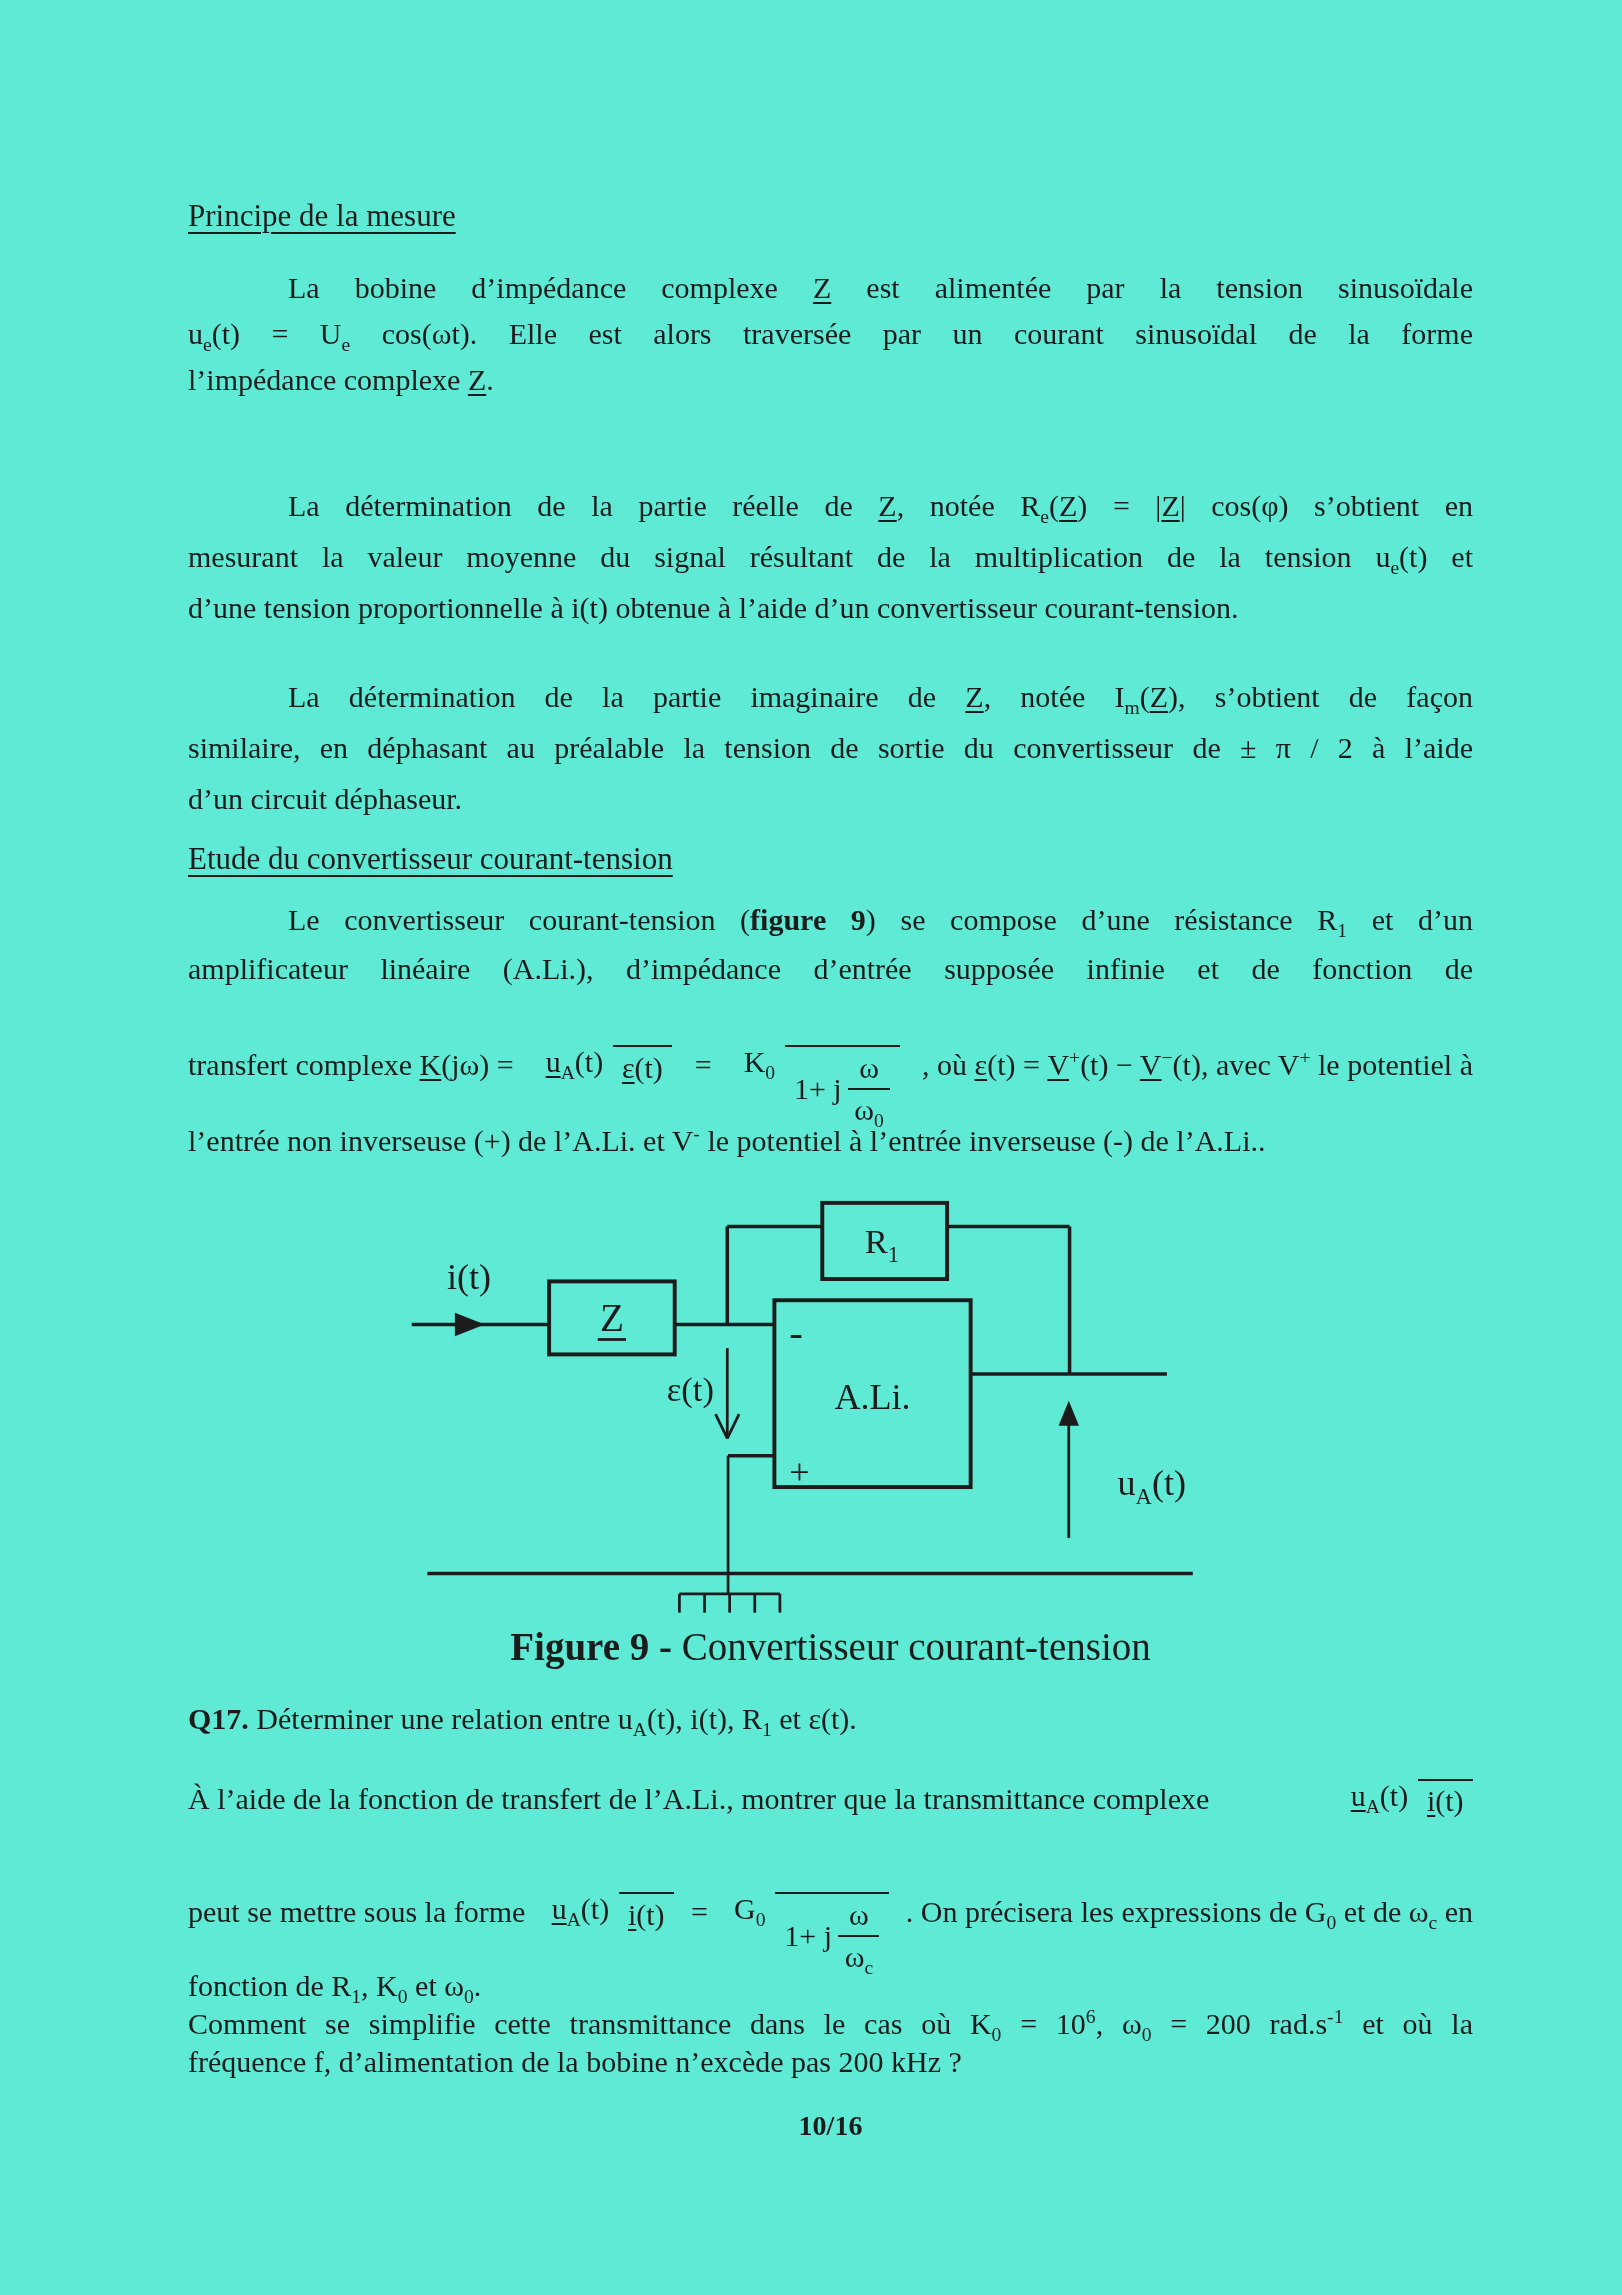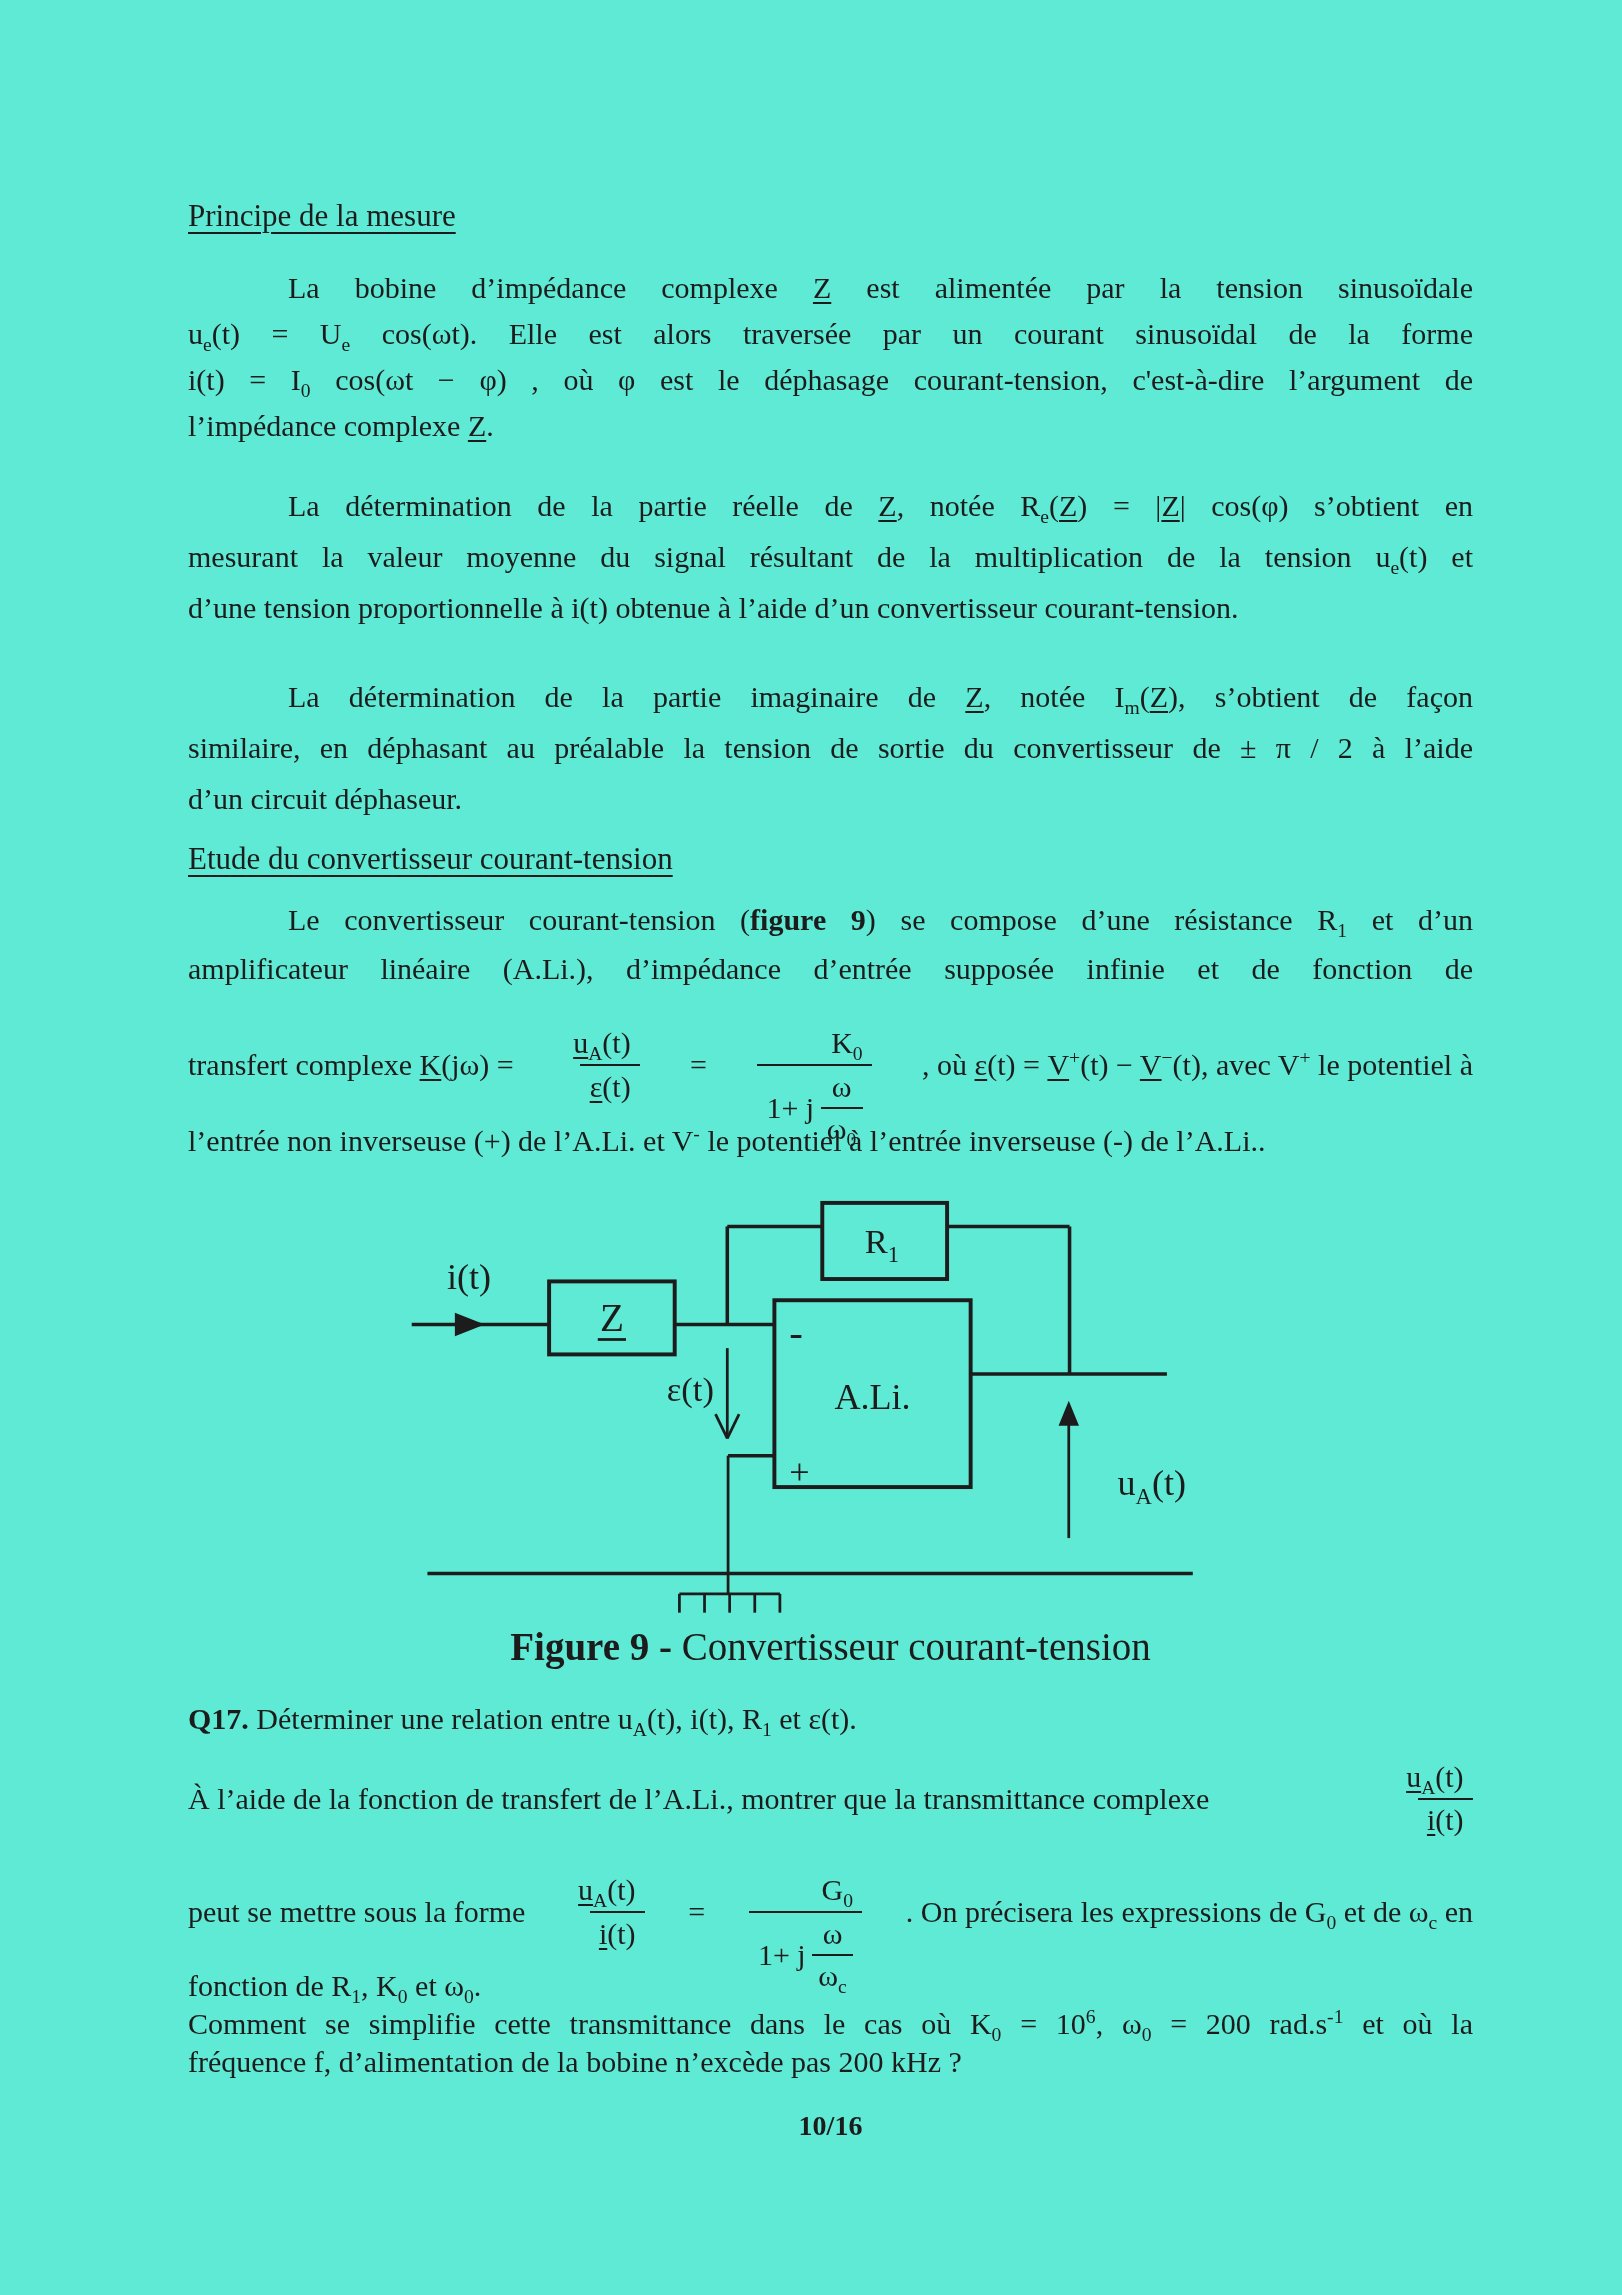--- a/index.html
+++ b/index.html
@@ -12,21 +12,21 @@
   .t58{height:46px;line-height:46px}
   .t62{height:49px;line-height:49px}
   .t65{height:51px;line-height:51px}
   .t49{height:38px;line-height:38px}
   .j{text-align:justify;overflow:hidden}
   .j::after{content:"";display:inline-block;width:100%;height:0}
   .ind{text-indent:100px}
   .fline{position:absolute;left:188px;width:1285px;display:flex;align-items:center;
          justify-content:space-between;font-size:30px}
   .fline>span{white-space:nowrap}
-  .frac{display:inline-flex;flex-direction:column;align-items:flex-end}
+  .frac{display:inline-flex;align-items:flex-start}
   .fnum{padding:0 9.4px 3.9px;white-space:nowrap}
   .fden{border-top:2.7px solid #1c1c1c;padding:3.9px 9.4px 0;white-space:nowrap;
         display:flex;align-items:center}
   .nfr{display:inline-flex;flex-direction:column;align-items:center;margin-left:6.3px}
   .nfn{padding:0 6.3px 3.1px}
   .nfd{border-top:2.4px solid #1c1c1c;padding:3.1px 6.3px 0}
   .shift{transform:translateY(21px)}
   .sb{font-size:19.6px;position:relative;top:7px}
   .sp{font-size:19.6px;position:relative;top:-11px}
   .ul{text-decoration:underline;text-decoration-thickness:2px;text-underline-offset:3.9px}
@@ -48,23 +48,20 @@
 
   <div class="h" style="top:194px">Principe de la mesure</div>
 
   <div class="abs" style="top:265px">
     <div class="tline t58 j ind">
       <span>La bobine d’impédance complexe </span><span class="ul">Z</span><span> est alimentée par la tension sinusoïdale</span>
     </div>
     <div class="tline t58 j">
       <span>u</span><span class="sb">e</span><span>(t) = U</span><span class="sb">e</span><span> cos(ωt).  Elle est alors traversée par un courant sinusoïdal de la forme</span>
     </div>
-    <div class="tline t58 j">
-      <span>i(t) = I</span><span class="sb">0</span><span> cos(ωt − φ) ,  où  φ  est le déphasage courant-tension, c'est-à-dire l’argument de</span>
-    </div>
     <div class="tline t58">
       <span>l’impédance complexe </span><span class="ul">Z</span><span>.</span>
     </div>
   </div>
 
   <div class="abs" style="top:480px">
     <div class="tline t65 j ind">
       <span>La détermination de la partie réelle de </span><span class="ul">Z</span><span>,  notée  R</span><span class="sb">e</span><span>(</span><span class="ul">Z</span><span>) = </span><span>|</span><span class="ul">Z</span><span>|</span><span> cos(φ)  s’obtient en</span>
     </div>
     <div class="tline t65 j">

